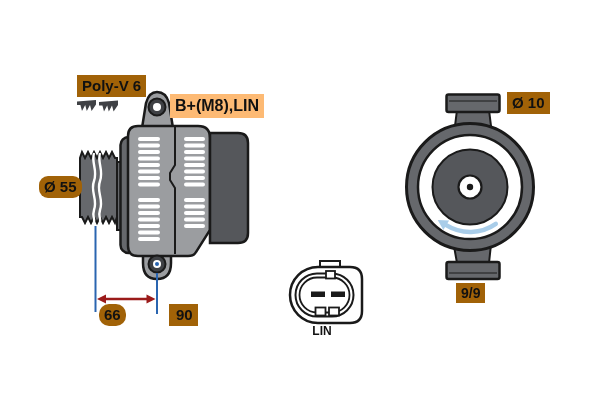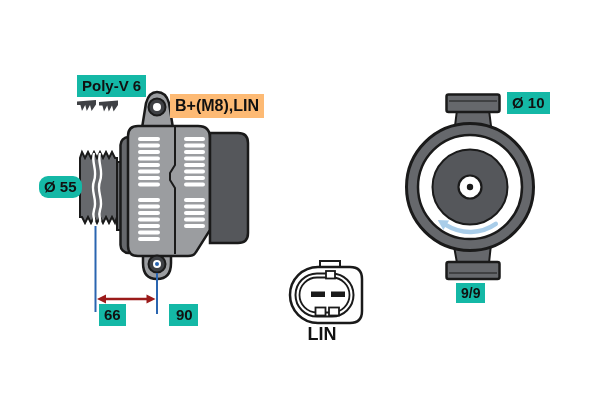--- a/index.html
+++ b/index.html
@@ -2,28 +2,28 @@
 <html><head>
 <meta charset="utf-8">
 <style>
   html,body { margin:0; padding:0; background:#ffffff; }
   #canvas {
     position:relative; width:600px; height:400px; background:#ffffff;
     font-family:"Liberation Sans", sans-serif; overflow:hidden;
   }
   svg { position:absolute; left:0; top:0; }
   .lbl {
-    position:absolute; background:#14b8a6; color:#111111;
+    position:absolute; background:#a16207; color:#111111;
     font-weight:bold; font-size:15px; line-height:20px;
     padding:1px 5px; white-space:nowrap;
   }
   .lbl-blue { background:#fdba74; }
   .lbl-plain {
     position:absolute; background:transparent; color:#111111;
-    font-weight:bold; font-size:18px; white-space:nowrap; text-align:center;
+    font-weight:bold; font-size:12px; white-space:nowrap; text-align:center;
   }
 </style>
 </head>
 <body>
 
 <div id="canvas">
 
   <svg width="600" height="400" viewBox="0 0 600 400">
 
     <g>
@@ -131,21 +131,21 @@
       </g>
     </g>
   </svg>
 
   <div class="lbl" style="left:77px; top:75px;">Poly-V 6</div>
 
   <div class="lbl lbl-blue" style="left:170px; top:94px; font-size:16px; line-height:22px;">B+(M8),LIN</div>
 
   <div class="lbl" style="left:39px; top:176px;border-radius:9px;">Ø 55</div>
 
-  <div class="lbl" style="left:99px; top:304px;">66</div>
+  <div class="lbl" style="left:99px; top:304px;border-radius:10px;">66</div>
 
   <div class="lbl" style="left:169px; top:304px;padding-left:7px;">90</div>
 
   <div class="lbl-plain" style="left:300px; top:324px; width:44px;">LIN</div>
 
   <div class="lbl" style="left:507px; top:92px;">Ø 10</div>
 
   <div class="lbl" style="left:456px; top:283px; font-size:14px; line-height:18px;">9/9</div>
 </div>
 

